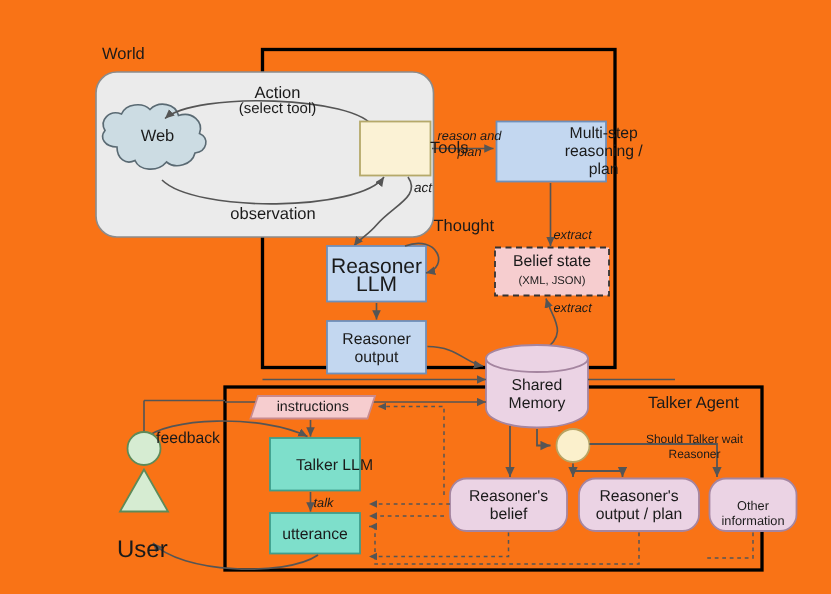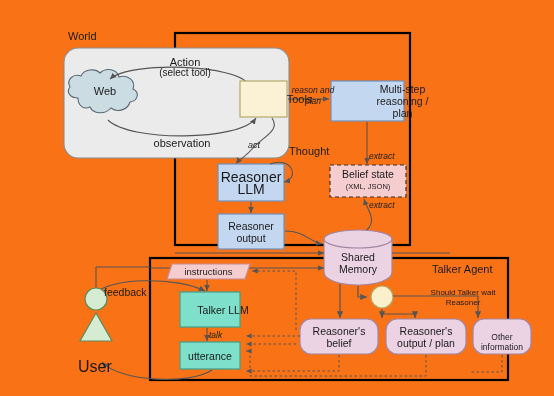--- a/index.html
+++ b/index.html
@@ -149,21 +149,21 @@
     <path d="M502,355 L502,372 L470,372" fill="none" stroke="#555555" stroke-width="1" stroke-dasharray="2.5,2.5"></path>
     <path d="M296,330 L296,271 L252,271" fill="none" stroke="#555555" stroke-width="1" stroke-dasharray="2.5,2.5" marker-end="url(#ahd)"></path>
     <path d="M296,344 L246,344" fill="none" stroke="#555555" stroke-width="1" stroke-dasharray="2.5,2.5" marker-end="url(#ahd)"></path>
   </svg>
 
   <div class="lbl" style="left:68px; top:30px; font-size:11px;">World</div>
   <div class="node-text" style="left:145px; top:55px; width:80px; height:13px; font-size:11px;">Action</div>
   <div class="node-text" style="left:145px; top:67px; width:80px; height:11px; font-size:10px;">(select tool)</div>
   <div class="node-text" style="left:78px; top:84px; width:54px; height:14px; font-size:11px;">Web</div>
   <div class="node-text" style="left:240px; top:81px; width:47px; height:36px; font-size:11px;padding-left:36px;">Tools</div>
-  <div class="node-text italic" style="left:240px; top:119px; width:28px; height:11px; font-size:9px;margin-top:20px;">act</div>
+  <div class="node-text italic" style="left:268px; top:119px; width:28px; height:11px; font-size:9px;">act</div>
   <div class="node-text" style="left:132px; top:136px; width:100px; height:13px; font-size:11px;">observation</div>
 
   <div class="node-text italic" style="left:291px; top:84px; width:44px; height:24px; font-size:8.5px; line-height:11px; align-items:flex-start;">reason
 and plan</div>
   <div class="node-text" style="left:331px; top:81px; width:73px; height:40px; font-size:10.5px; line-height:12px;margin-left:35px;">Multi-step
 reasoning /
 plan</div>
   <div class="node-text italic" style="left:369px; top:150px; width:40px; height:11px; font-size:8.5px; align-items:flex-start;">extract</div>
   <div class="node-text" style="left:330px; top:167px; width:76px; height:14px; font-size:10.5px;">Belief state</div>
   <div class="node-text" style="left:330px; top:181px; width:76px; height:11px; font-size:7.5px;text-align:right;">(XML, JSON)</div>

